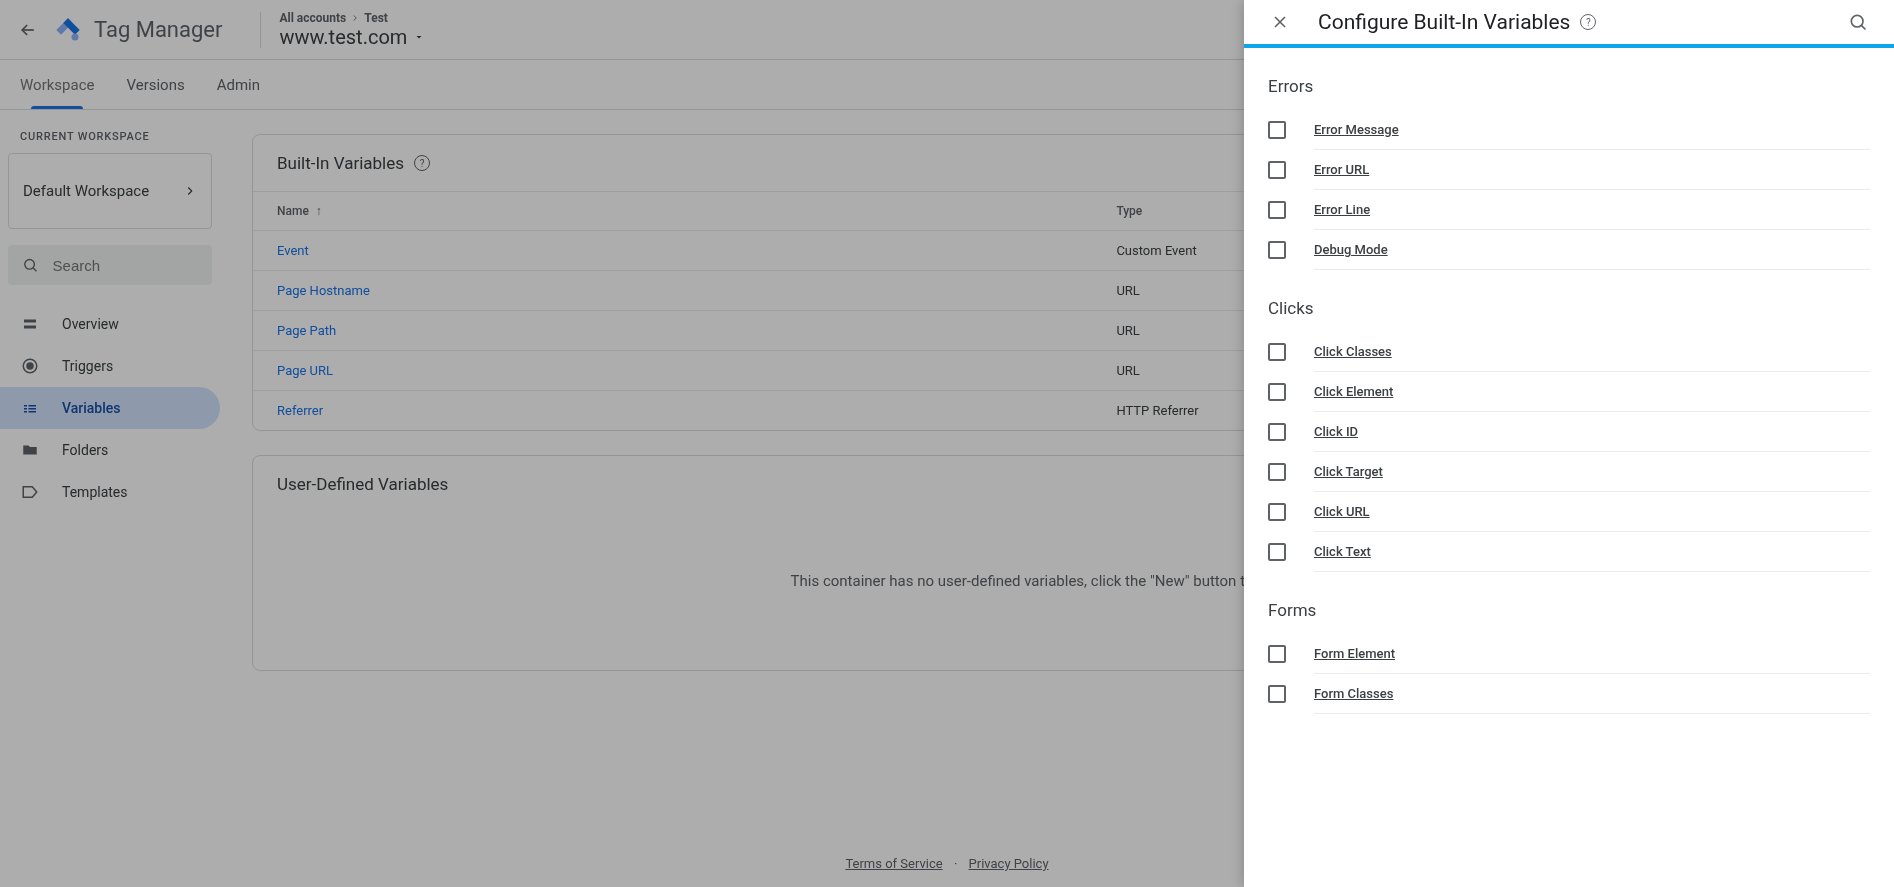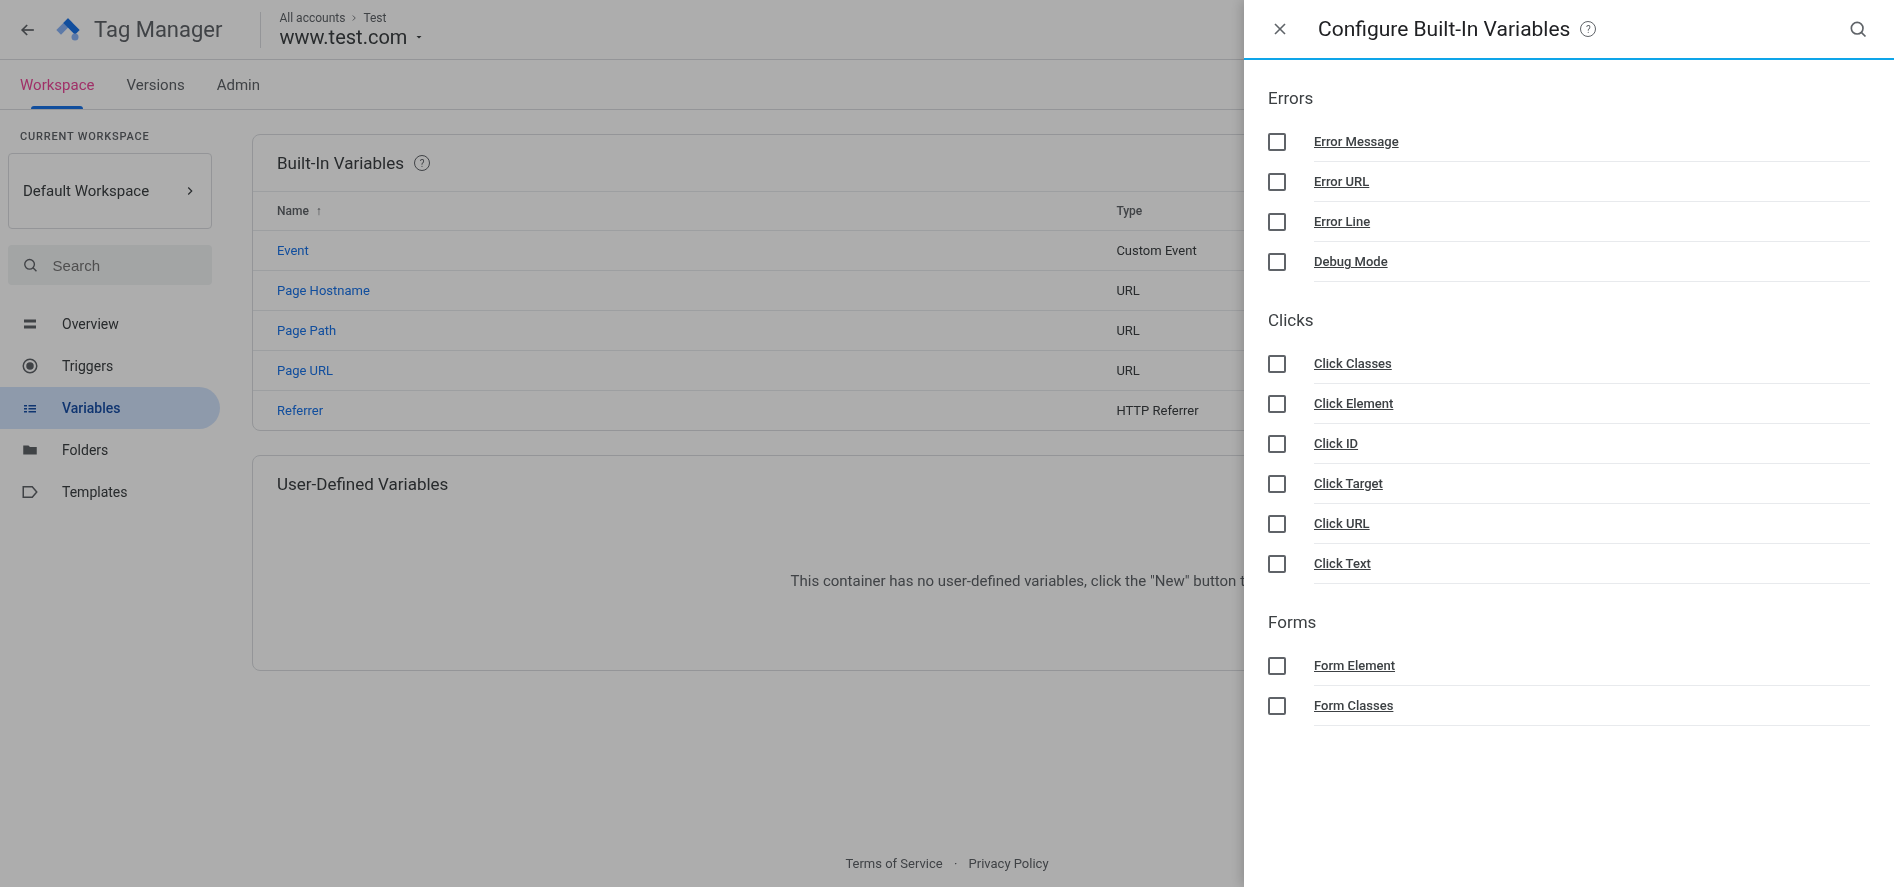--- a/index.html
+++ b/index.html
@@ -38,21 +38,21 @@
     width: 1px; height: 36px;
     background: #dadce0;
     margin: 0 18px;
   }
   .breadcrumb-container {
     display: flex; flex-direction: column;
   }
   .breadcrumb-top {
     font-size: 12px;
     color: #5f6368;
-    display: flex; align-items: center; gap: 4px;
+    display: flex; align-items: center; gap: 4px; font-weight: bold;
   }
   .breadcrumb-bottom {
     display: flex; align-items: center; gap: 6px;
     font-size: 20px;
     color: #3c4043;
   }
   
   .nav-tabs {
     display: flex; align-items: center;
     height: 50px;
@@ -62,21 +62,21 @@
   }
   .nav-tab {
     height: 100%;
     display: flex; align-items: center;
     font-size: 15px;
     color: #5f6368;
     cursor: pointer;
     position: relative;
   }
   .nav-tab.active {
-    color: #ec4899;
+    color: #737373;
   }
   .nav-tab.active::after {
     content: '';
     position: absolute;
     bottom: 0; left: 0; right: 0;
     height: 3px;
     background: #1a73e8;
     border-radius: 3px 3px 0 0;
     width: 70%;
     margin: 0 auto;
@@ -208,20 +208,21 @@
   .footer {
     position: absolute;
     bottom: 16px;
     left: 0; right: 0;
     text-align: center;
     font-size: 13px;
     color: #5f6368;
   }
   .footer a {
     color: #5f6368;
+    text-decoration: underline;
     cursor: pointer;
     text-align: right;
   }
   .footer .dot { margin: 0 8px; }
   
   .scrim {
     position: fixed;
     inset: 0;
     background: rgba(0,0,0,0.32);
     z-index: 50;
@@ -231,23 +232,23 @@
     position: fixed;
     top: 0; right: 0; bottom: 0;
     width: 650px;
     background: #fff;
     z-index: 100;
     display: flex; flex-direction: column;
     box-shadow: -2px 0 12px rgba(0,0,0,0.2);
   }
   .side-panel-header {
     display: flex; align-items: center;
-    height: 60px;
+    height: 48px;
     padding: 0 16px;
-    border-bottom: 2px solid #0ea5e9;
+    border-bottom: 4px solid #0ea5e9;
     gap: 18px;
   }
   .side-panel-title {
     font-size: 21px;
     color: #202124;
     flex-shrink: 0;
     display: flex; align-items: center; gap: 10px;
   }
   .side-panel-header-spacer { flex: 1; }
   .side-panel-body {

